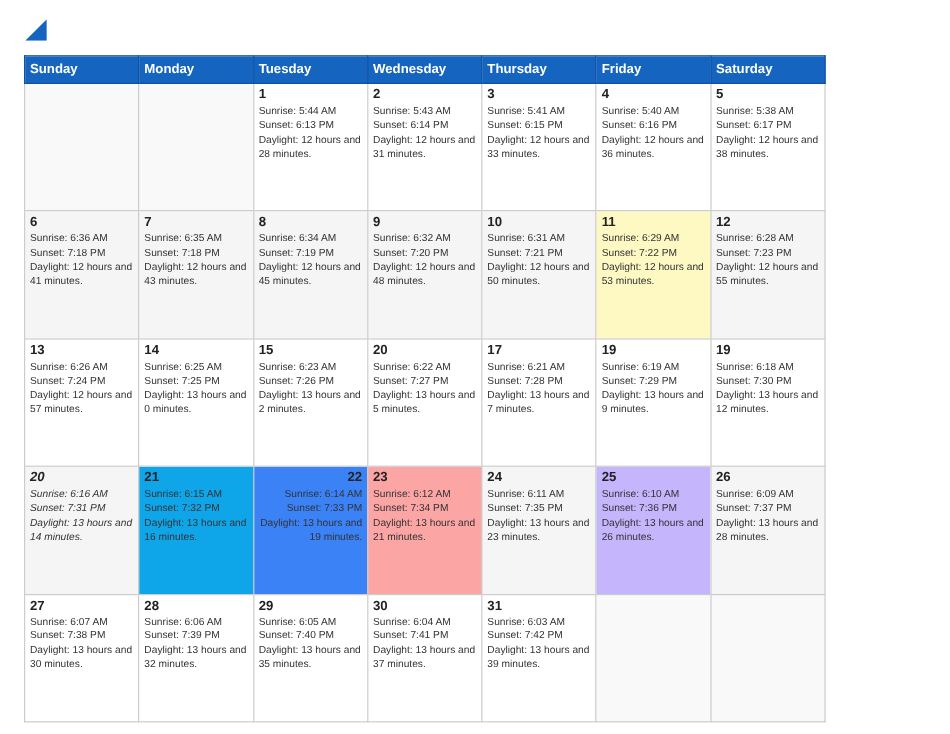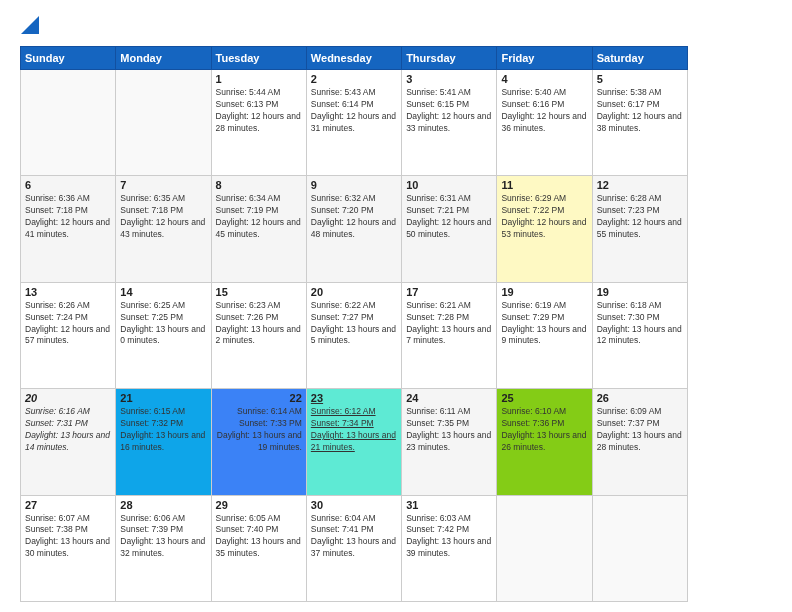--- a/index.html
+++ b/index.html
@@ -222,29 +222,29 @@
             <div class="day-info">Sunrise: 6:16 AM<br>Sunset: 7:31 PM<br>Daylight: 13 hours and 14 minutes.</div>
           </td>
           <td style="background: #0ea5e9;">
             <span class="day-number">21</span>
             <div class="day-info">Sunrise: 6:15 AM<br>Sunset: 7:32 PM<br>Daylight: 13 hours and 16 minutes.</div>
           </td>
           <td style="background: #3b82f6; text-align: right;">
             <span class="day-number">22</span>
             <div class="day-info">Sunrise: 6:14 AM<br>Sunset: 7:33 PM<br>Daylight: 13 hours and 19 minutes.</div>
           </td>
-          <td style="background: #5eead4; text-decoration: underline;">
+          <td style="background: #fca5a5;">
             <span class="day-number">23</span>
             <div class="day-info">Sunrise: 6:12 AM<br>Sunset: 7:34 PM<br>Daylight: 13 hours and 21 minutes.</div>
           </td>
           <td style="background: rgb(245, 245, 245);">
             <span class="day-number">24</span>
             <div class="day-info">Sunrise: 6:11 AM<br>Sunset: 7:35 PM<br>Daylight: 13 hours and 23 minutes.</div>
           </td>
-          <td style="background: #84cc16;">
+          <td style="background: #c4b5fd;">
             <span class="day-number">25</span>
             <div class="day-info">Sunrise: 6:10 AM<br>Sunset: 7:36 PM<br>Daylight: 13 hours and 26 minutes.</div>
           </td>
           <td style="background: rgb(245, 245, 245);">
             <span class="day-number">26</span>
             <div class="day-info">Sunrise: 6:09 AM<br>Sunset: 7:37 PM<br>Daylight: 13 hours and 28 minutes.</div>
           </td>
         </tr>
         <tr>
           <td>

